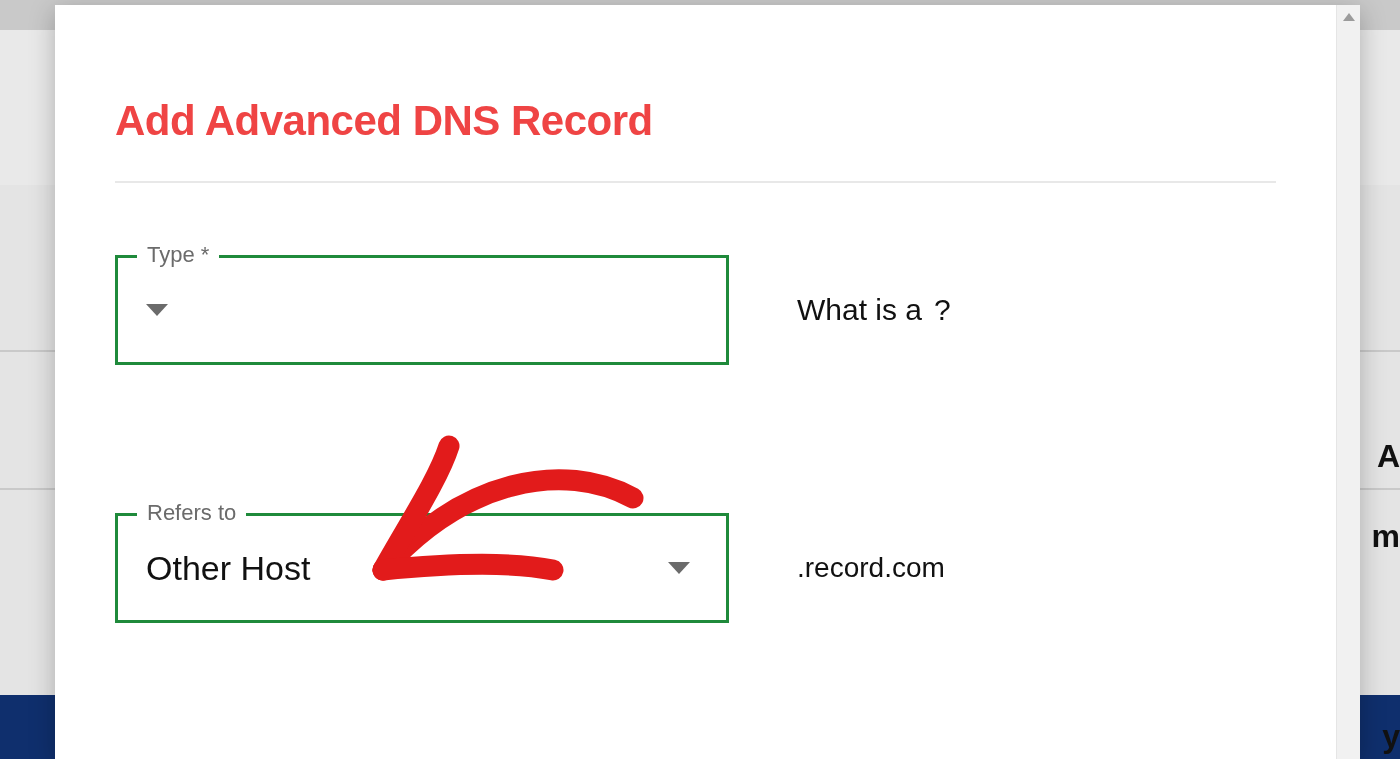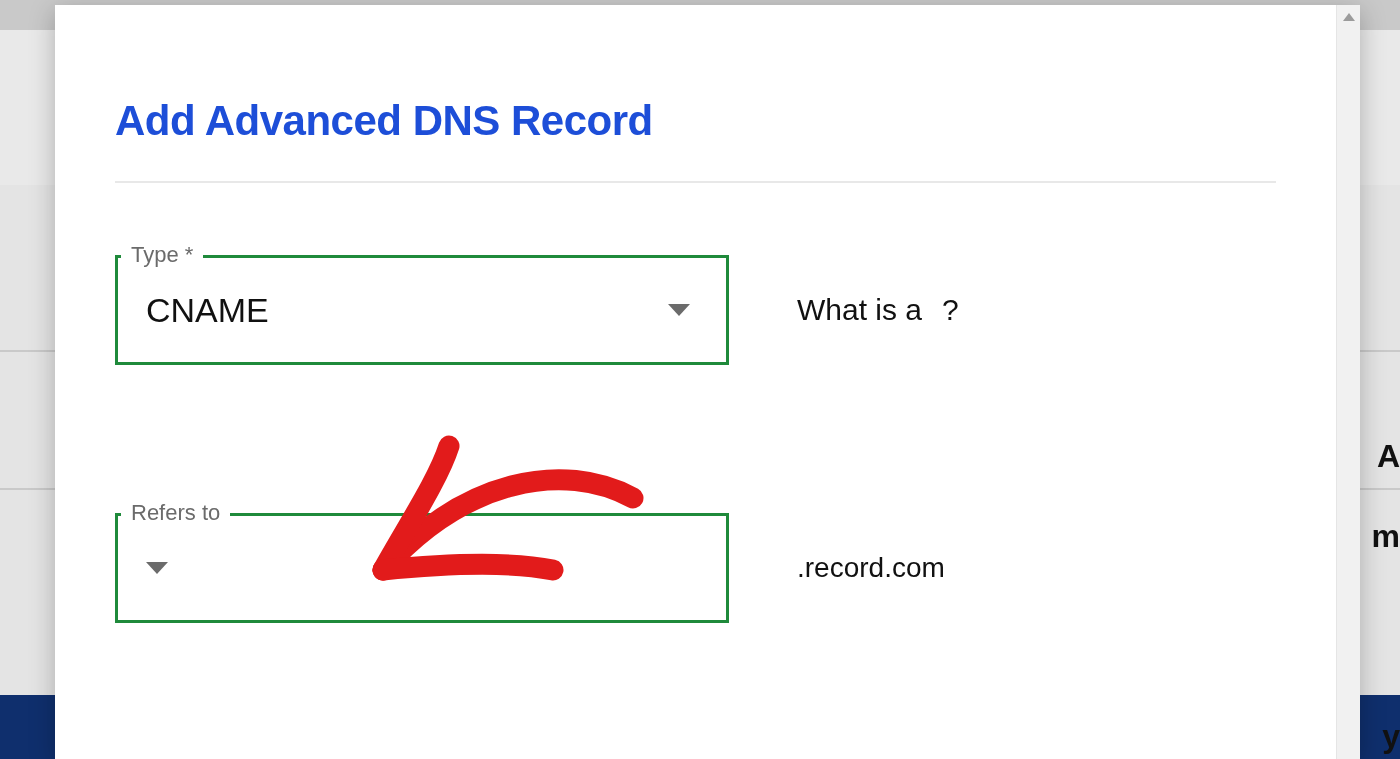--- a/index.html
+++ b/index.html
@@ -52,21 +52,21 @@
 
   .modal-body {
     position: absolute;
     left: 0; right: 24px; top: 0; bottom: 0;
     padding: 92px 60px 40px 60px;
   }
 
   .page-title {
     font-size: 42px;
     font-weight: 600;
-    color: #1d4ed8;
+    color: #ef4444;
     margin-bottom: 36px;
     letter-spacing: -0.5px;
   }
   .title-rule {
     height: 2px;
     background: #e8e8e8;
     margin-bottom: 72px;
   }
 
   .field-row {
@@ -77,21 +77,21 @@
   }
   .field-row.last { margin-bottom: 60px; }
 
   .select-wrap {
     position: relative;
     width: 614px;
   }
   .float-label {
     position: absolute;
     top: -13px;
-    left: 6px;
+    left: 22px;
     background: #fff;
     padding: 0 10px;
     font-size: 22px;
     color: #6b6b6b;
   }
   .select {
     width: 100%;
     height: 110px;
     border: 3px solid #1f8a3b;
     display: flex;
@@ -112,21 +112,21 @@
     border-right: 11px solid transparent;
     border-top: 12px solid #6b6b6b;
     margin-right: 8px;
   }
 
   .side-text {
     font-size: 30px;
     color: #111;
     display: flex;
     align-items: baseline;
-    gap: 20px;
+    gap: 12px;
     white-space: nowrap;
   }
   .side-text a {
     color: #1f5fe0;
     text-decoration: underline;
     text-underline-offset: 6px;
   }
 
   .domain-suffix { font-size: 28px; color: #111; }
 
@@ -159,34 +159,34 @@
   </div>
 
   <div class="modal-body">
     <h1 class="page-title">Add Advanced DNS Record</h1>
     <div class="title-rule"></div>
 
     <div class="field-row">
       <div class="select-wrap">
         <div class="float-label">Type *</div>
         <div class="select">
-          <span class="value">CNAME</span>
           <span class="caret"></span>
         </div>
       </div>
       <div class="side-text">
         <span>What is a </span>
         <span>?</span>
       </div>
     </div>
 
     <div class="field-row last">
       <div class="select-wrap">
         <div class="float-label">Refers to</div>
         <div class="select">
+          <span class="value">Other Host</span>
           <span class="caret"></span>
         </div>
       </div>
       <div class="domain-suffix">.record.com</div>
     </div>
   </div>
 
   <svg class="annotation" viewBox="0 0 310 170">
     <g fill="none" stroke="#e21b1b" stroke-width="21" stroke-linecap="round" stroke-linejoin="round">
 

